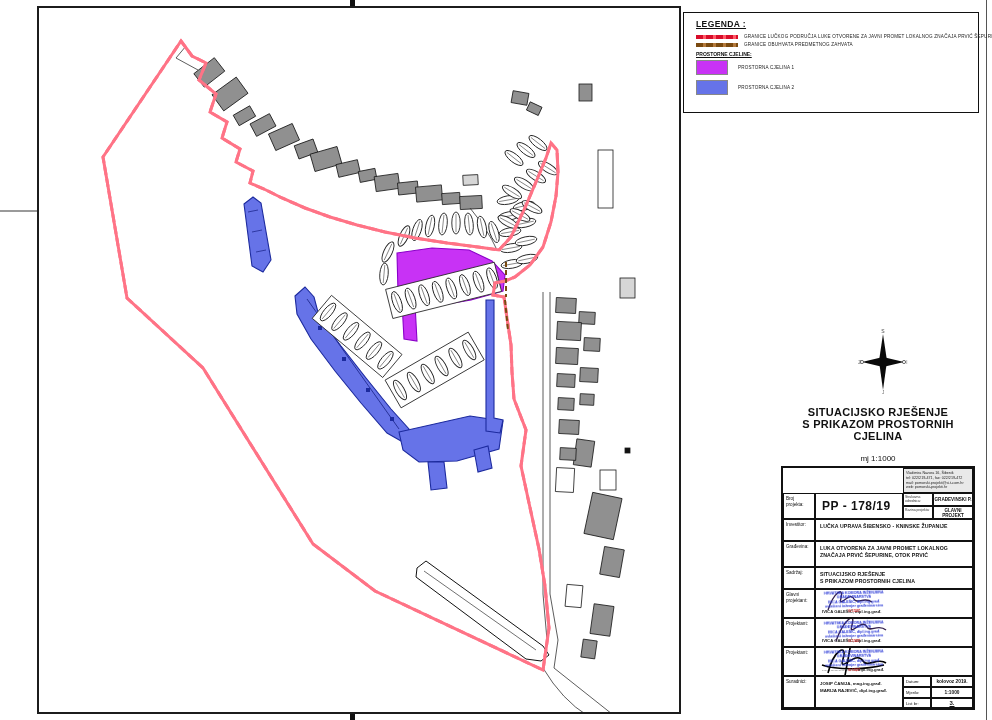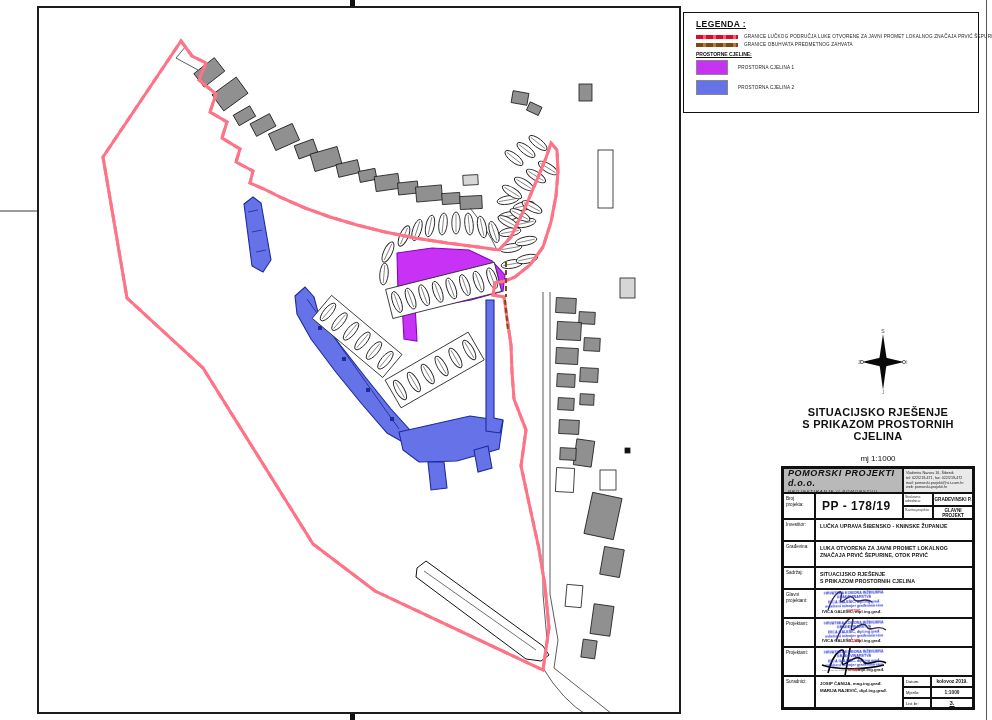--- a/index.html
+++ b/index.html
@@ -277,24 +277,20 @@
   </div>
 
   <div id="dtitle">
     <div class="dt-line">SITUACIJSKO RJEŠENJE</div>
     <div class="dt-line">S PRIKAZOM PROSTORNIH CJELINA</div>
     <div class="dt-scale">mj 1:1000</div>
   </div>
 
   <div id="tblock">
 
-    <div class="cell logo-cell" style="left:0;top:0;width:120px;height:25px;border-width:1.4px;">
-      <div class="logo-main">POMORSKI PROJEKTI d.o.o.</div>
-      <div class="logo-sub">PROJEKTIRANJE U POMORSTVU</div>
-    </div>
     <div class="cell" style="left:120px;top:0;width:70px;height:25px;border-width:1.4px;background:#e9e9e9;">
       <div class="addr">
         <div>Vladimira Nazora 16, Šibenik</div>
         <div>tel: 022/219-471, fax: 022/219-472</div>
         <div>mail: pomorski.projekti@si.t-com.hr</div>
         <div>web: pomorski-projekti.hr</div>
       </div>
     </div>
 
     <div class="cell lab" style="left:0;top:25px;width:32px;height:26px;">Broj projekta:</div>

